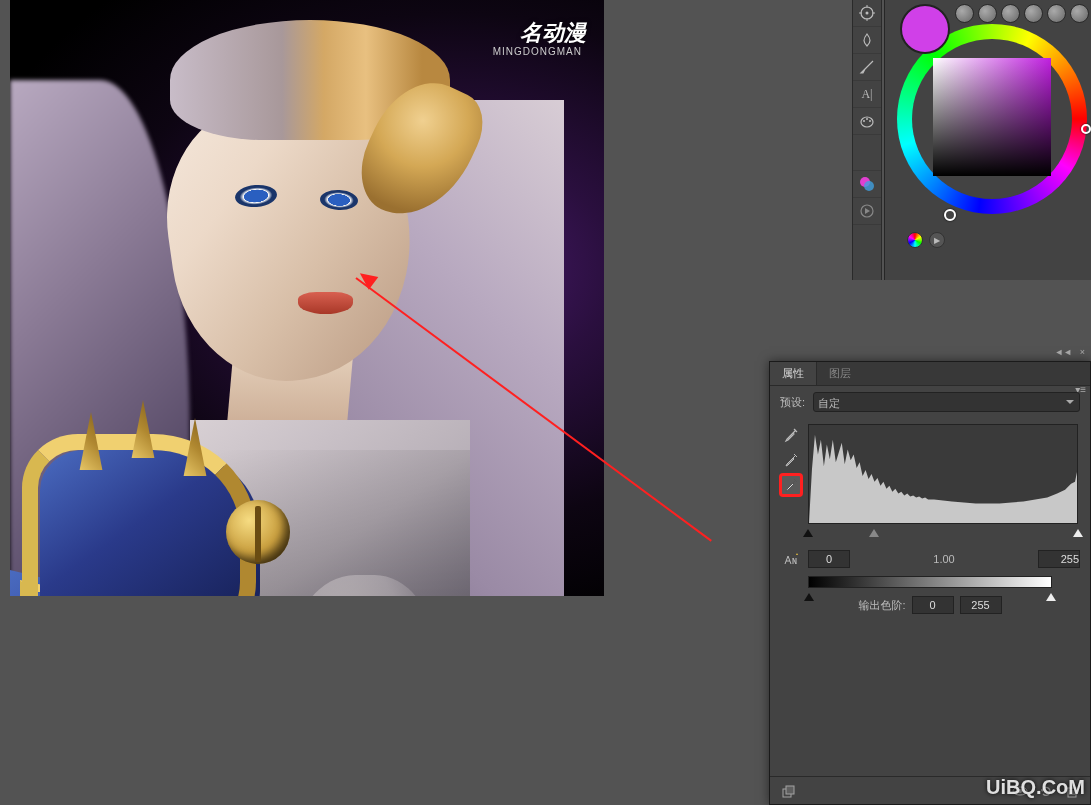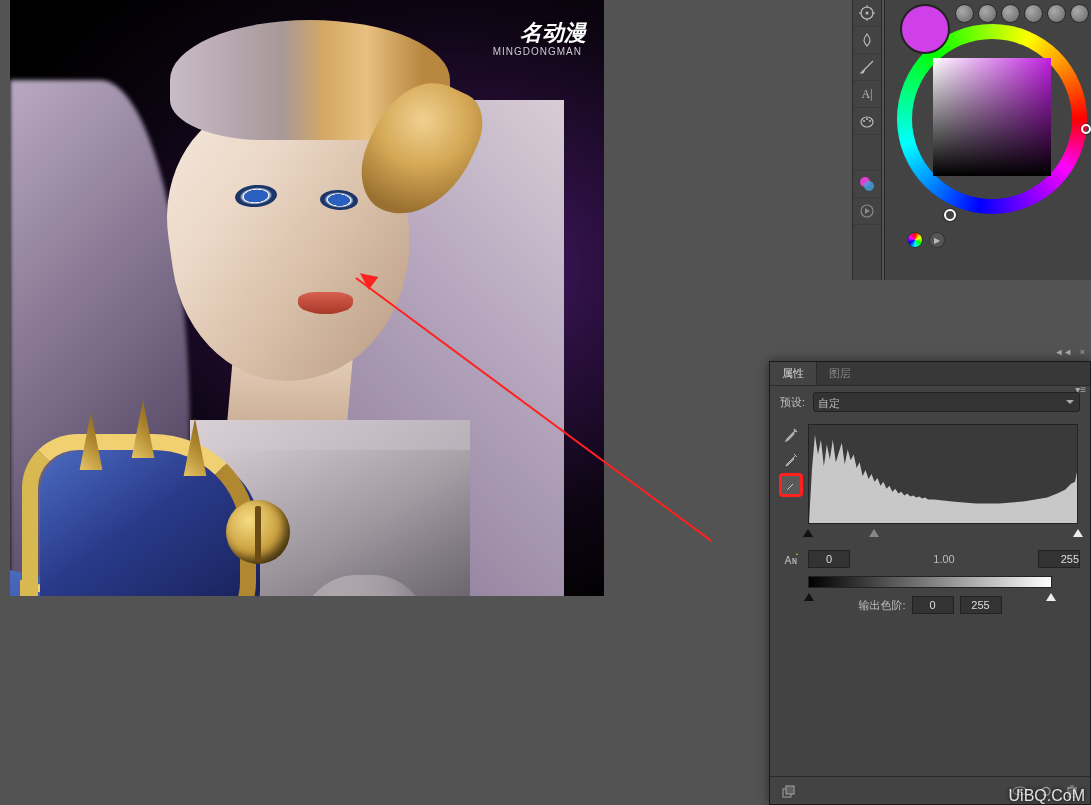--- a/index.html
+++ b/index.html
@@ -22,21 +22,21 @@
 .armor-shoulder{position:absolute;left:0;top:400px;width:280px;height:340px}
 .armor-blue{position:absolute;left:30px;top:50px;width:220px;height:200px;background:linear-gradient(145deg,#4a6bc0 0%,#2a3a8a 40%,#1a2560 80%);border-radius:20% 40% 30% 20%}
 .armor-gold1{position:absolute;left:12px;top:34px;width:234px;height:224px;border:16px solid;border-color:#f0d070 #b08830 #7a5818 #d8b850;border-radius:24% 44% 34% 24%;background:transparent}
 .armor-spike{position:absolute;width:38px;height:58px;background:linear-gradient(45deg,#f0d070,#b08830,#7a5818);clip-path:polygon(20% 100%,50% 0%,80% 100%)}
 .armor-disc{position:absolute;left:216px;top:100px;width:64px;height:64px;border-radius:50%;background:radial-gradient(circle at 36% 32%,#f6dc82 0%,#caa040 52%,#7a5818 90%);box-shadow:inset -5px -5px 10px rgba(0,0,0,0.55)}
 .armor-disc::after{content:"";position:absolute;left:46%;top:6px;width:8%;height:88%;background:#6a4c12;border-radius:2px}
 .armor-lower{position:absolute;left:0;top:570px;width:190px;height:230px;background:linear-gradient(145deg,#4a6bc0 0%,#2a3a8a 50%,#1a2560 90%);clip-path:polygon(0 0,100% 20%,85% 100%,0 100%)}
 .armor-lower::before{content:"";position:absolute;left:10px;top:10px;width:160px;height:200px;border:12px solid;border-color:#f0d070 #9a7828 #6a4a10 #d8b850;clip-path:polygon(0 0,100% 18%,86% 100%,0 100%)}
 .logo{position:absolute;right:18px;top:18px;color:#fff;font-size:22px;font-style:italic;font-weight:bold;text-shadow:0 0 4px rgba(0,0,0,0.8);font-family:"KaiTi","STKaiti",serif}
 .logo-sub{position:absolute;right:22px;top:46px;color:#ccc;font-size:10px;letter-spacing:1px}
-.watermark{position:absolute;right:6px;bottom:0;color:rgba(255,255,255,0.85);font-size:16px;font-weight:normal;text-shadow:0 0 4px #000}
+.watermark{position:absolute;right:6px;bottom:6px;color:rgba(255,255,255,0.85);font-size:20px;font-weight:bold;text-shadow:0 0 4px #000}
 .arrow-line{position:absolute;left:356px;top:277px;width:442px;height:2px;background:#ff2020;transform-origin:left center;transform:rotate(36.5deg);z-index:50}
 .arrow-head{position:absolute;left:351px;top:268px;width:0;height:0;border:8px solid transparent;border-right:17px solid #ff2020;transform:rotate(36.5deg);z-index:50}
 .tool-column{position:absolute;left:852px;top:0;width:30px;height:280px;background:#434343;border-left:1px solid #2a2a2a;border-right:1px solid #2a2a2a}
 .tool-btn{width:28px;height:27px;display:flex;align-items:center;justify-content:center;border-bottom:1px solid #3a3a3a;cursor:pointer}
 .tool-ico{width:16px;height:16px;display:block}
 .color-panel{position:absolute;left:884px;top:0;width:207px;height:280px;background:#434343;border-left:1px solid #262626}
 .swatch-row{position:absolute;left:12px;top:4px;display:flex;gap:4px}
 .mini-circle{width:19px;height:19px;border-radius:50%;border:1.5px solid #2a2a2a;background:radial-gradient(circle at 35% 35%,#aaa,#666)}
 .big-swatch{position:absolute;left:15px;top:4px;width:50px;height:50px;border-radius:50%;background:#d040e8;border:2px solid #222;z-index:2}
 .color-wheel{position:absolute;left:12px;top:24px;width:190px;height:190px;border-radius:50%;background:conic-gradient(from 90deg,#ff0000,#ff00ff,#8000ff,#0000ff,#0080ff,#00ffff,#00ff80,#00ff00,#80ff00,#ffff00,#ff8000,#ff0000)}

